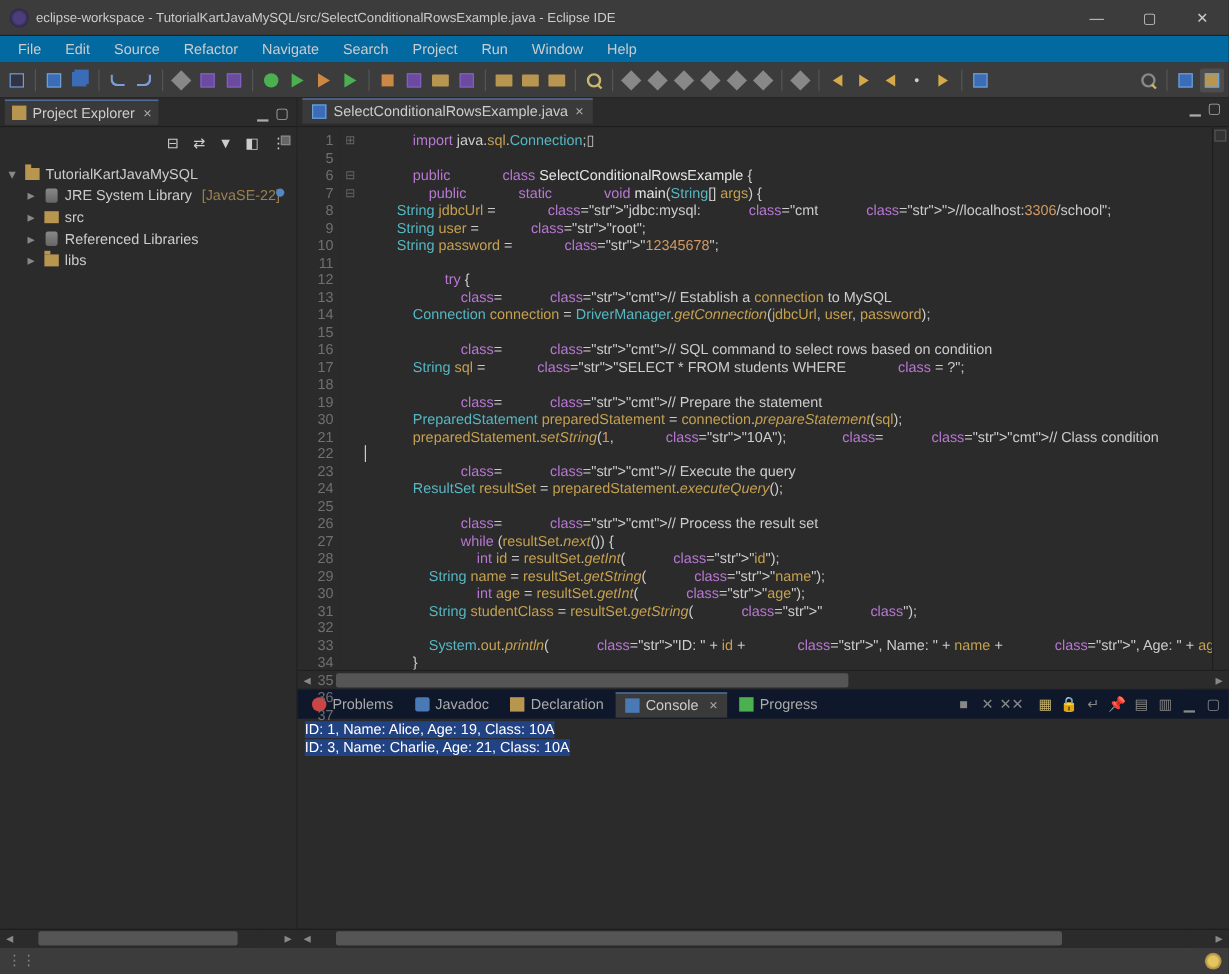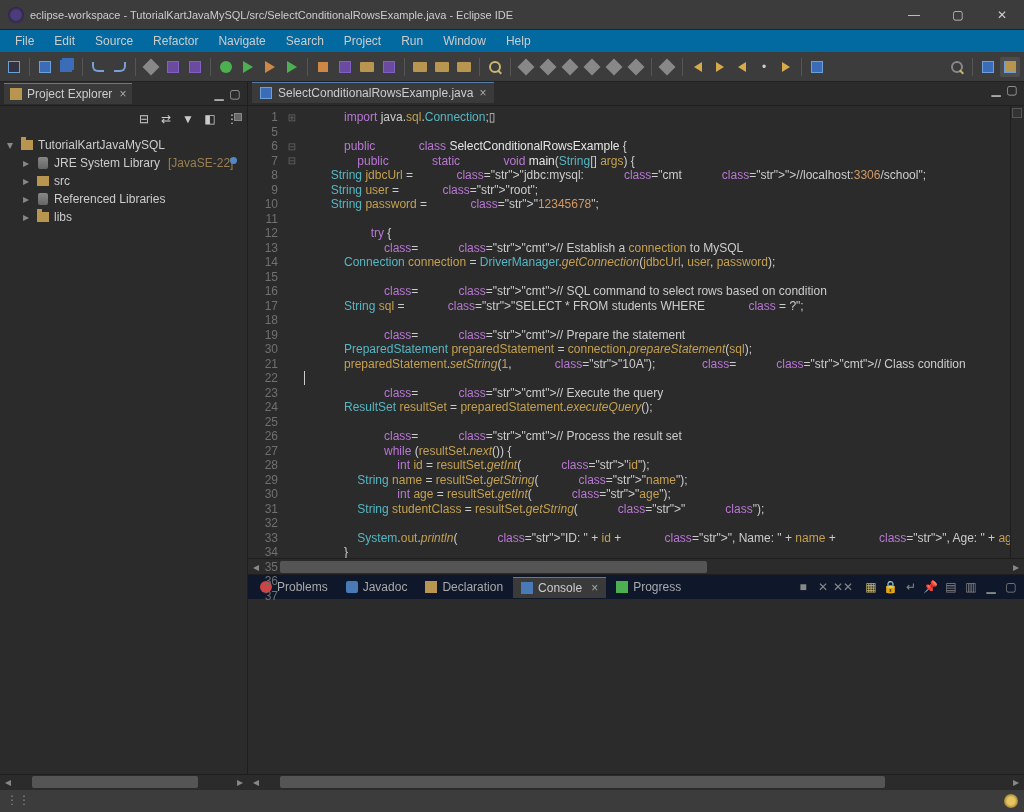--- a/index.html
+++ b/index.html
@@ -460,20 +460,24 @@
         <div style="width:6px;"></div>
         <div class="bot-btn" style="color:#c9b76f;">▦</div>
         <div class="bot-btn">🔒</div>
         <div class="bot-btn">↵</div>
         <div class="bot-btn">📌</div>
         <div class="bot-btn">▤</div>
         <div class="bot-btn">▥</div>
         <div class="bot-btn">▁</div>
         <div class="bot-btn">▢</div>
       </div>
+      <div class="bot-out">
+<span class="sel">ID: 1, Name: Alice, Age: 19, Class: 10A</span>
+<br><span class="sel">ID: 3, Name: Charlie, Age: 21, Class: 10A</span>
+      </div>
     </div>
   </div>
 </div>
 
 <div class="bottom-split-scroll">
   <div class="bss-left">
     <div class="hscroll-arr">◂</div>
     <div class="hscroll-track" style="flex:1;">
         <div class="hscroll-thumb" style="left:0;width:90%;"></div>
       </div>

